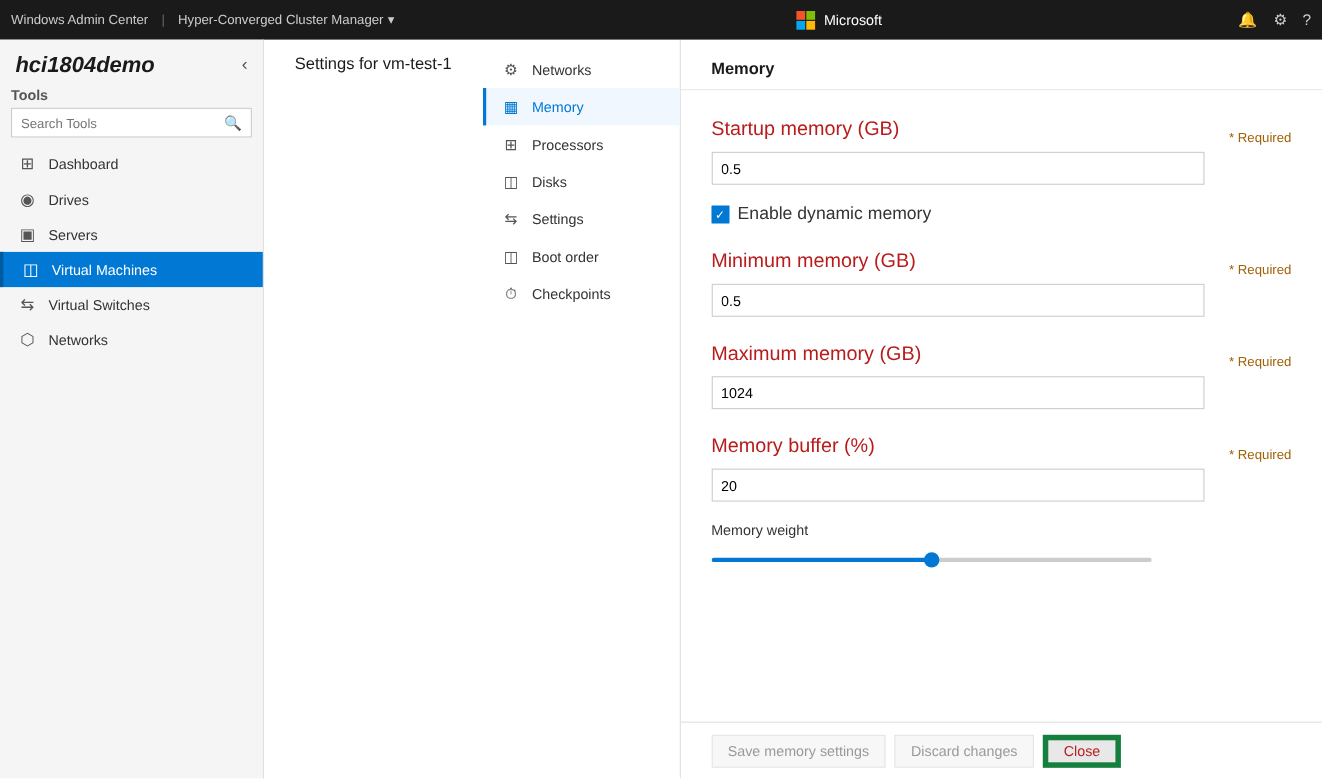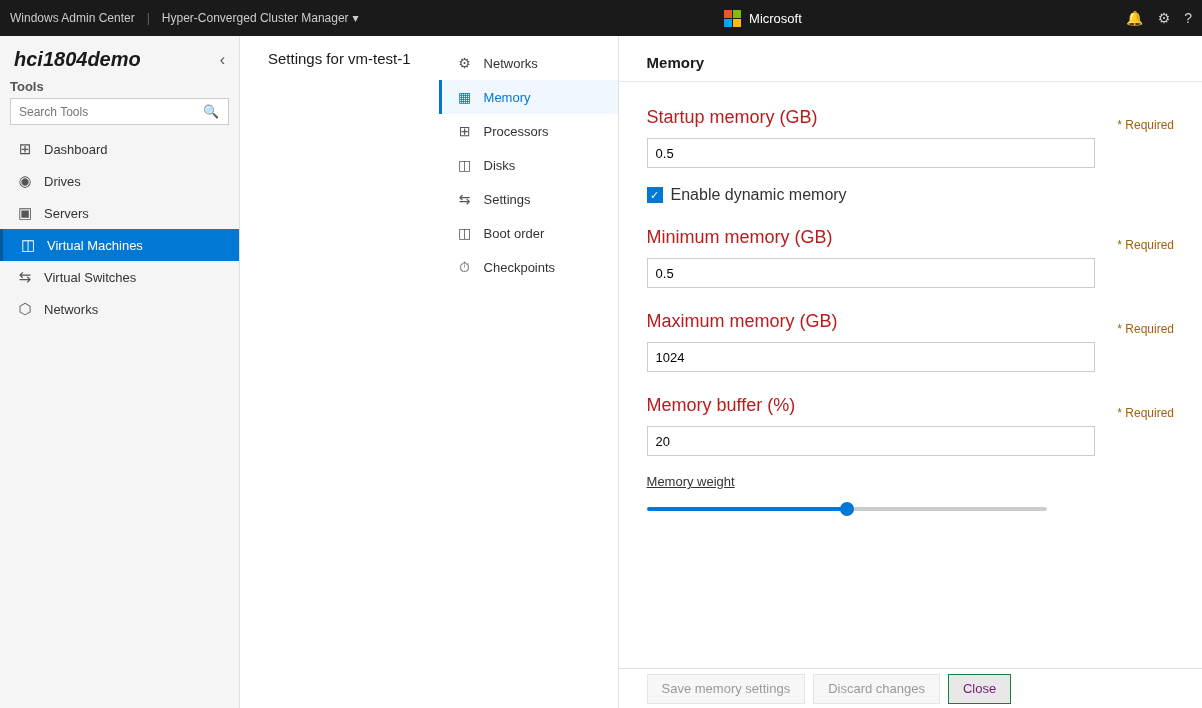--- a/index.html
+++ b/index.html
@@ -68,29 +68,29 @@
     .form-required { font-size: 12px; color: #a16207; margin-top: 16px; }
     .form-input { width: 448px; height: 30px; border: 1px solid #ccc; padding: 4px 8px; font-size: 13px; outline: none; }
 
     
     .checkbox-row { display: flex; align-items: center; gap: 8px; margin-bottom: 18px; }
     .checkbox-custom { width: 16px; height: 16px; background: #0078d4; border: 1px solid #0078d4; display: flex; align-items: center; justify-content: center; flex-shrink: 0; }
     .checkbox-custom .checkmark { color: #fff; font-size: 11px; }
     .checkbox-label { font-size: 16px; color: #333; }
 
     
-    .slider-container { margin-bottom: 18px; text-decoration: underline; }
+    .slider-container { margin-bottom: 18px; }
     .slider-label { font-size: 13px; color: #333; margin-bottom: 10px; }
 
     
-    .footer-bar { height: 40px; border-top: 1px solid #e0e0e0; display: flex; align-items: center; padding: 0 28px; gap: 8px; background: #fff; flex-shrink: 0; }
+    .footer-bar { height: 52px; border-top: 1px solid #e0e0e0; display: flex; align-items: center; padding: 0 28px; gap: 8px; background: #fff; flex-shrink: 0; }
     .btn { height: 30px; padding: 0 14px; font-size: 13px; cursor: pointer; border: 1px solid #ccc; background: #f0f0f0; color: #333; }
     .btn:disabled, .btn.disabled { opacity: 0.5; cursor: default; }
     .btn-primary { background: #f0f0f0; color: #333; }
-    .btn-default { background: #e8e8e8; color: #701a75; border: 1px solid #15803d; }
+    .btn-default { background: #e8e8e8; color: #b91c1c; border: 5px solid #15803d; }
 
     
     .right-area { flex: 1; display: flex; flex-direction: row; overflow: hidden; }
     .page-title-section { padding: 14px 28px 6px 28px; }
     .page-title-text { font-size: 15px; font-weight: 400; color: #1a1a1a; }
 
     input[type=range] {
       -webkit-appearance: none;
       width: 400px;
       height: 4px;

